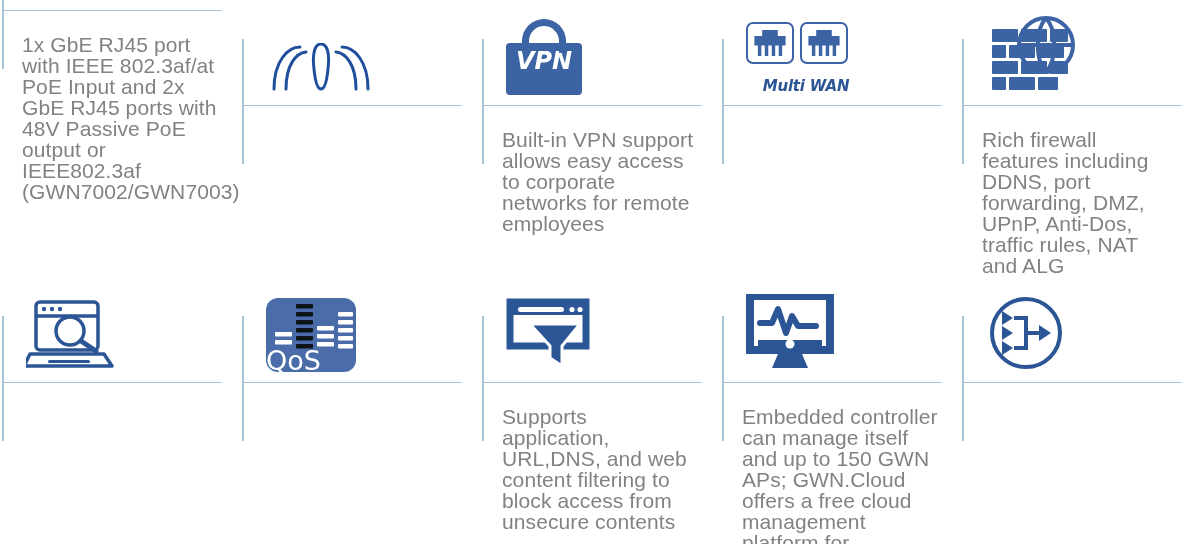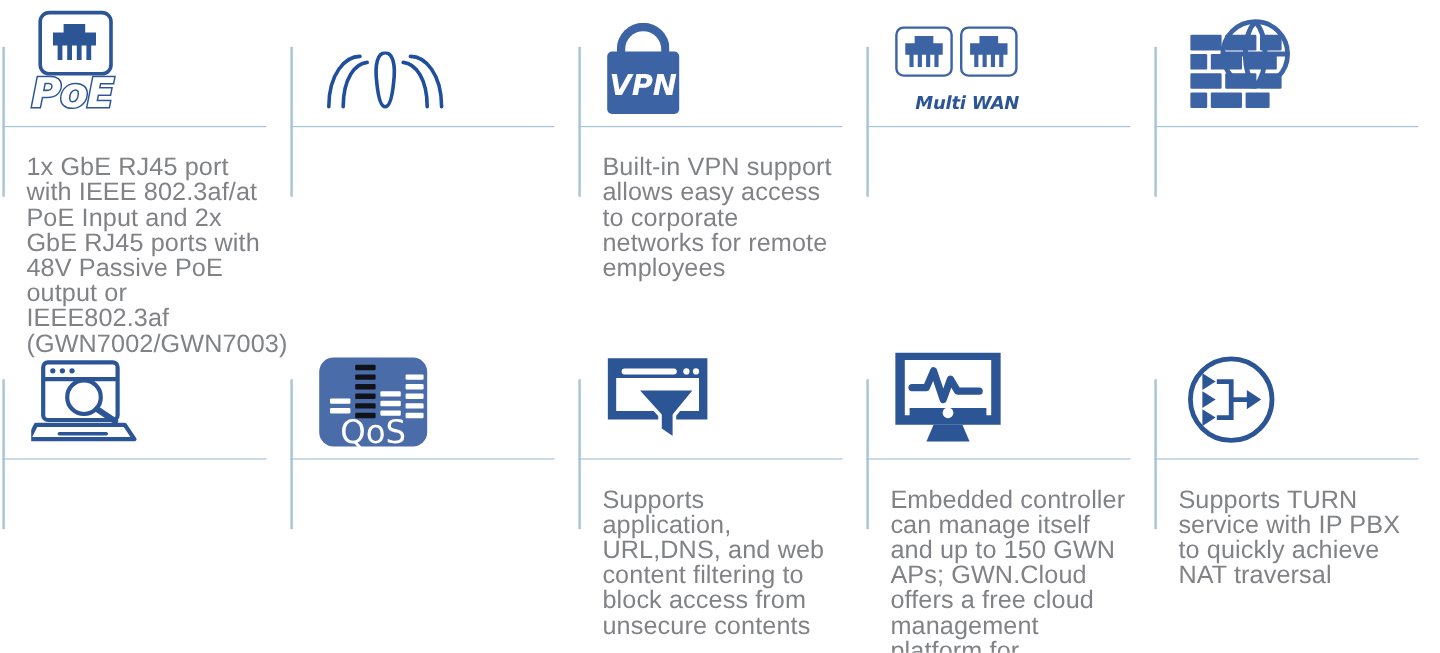--- a/index.html
+++ b/index.html
@@ -123,27 +123,27 @@
     font-style: italic;
     font-size: 22px;
     color: #1f4e9c;
     letter-spacing: -0.3px;
     margin-top: 2px;
   }
 
   
   .vpn { width: 86px; }
   .vpnbody {
-    width: 60px;
+    width: 76px;
     height: 52px;
     background: #3c63a4;
     border-radius: 4px;
     position: relative;
     display: flex;
-    align-items: center;
+    align-items: flex-start;
     justify-content: center;
   }
   .vpnbody .vlabel {
     font-family: "DejaVu Sans", sans-serif;
     font-weight: 700;
     font-style: italic;
     font-size: 24px;
     color: #ffffff;
     letter-spacing: 0px;
     margin-top: 4px;
@@ -189,47 +189,37 @@
     height: 74px;
     background: #4a6ca8;
     border-radius: 12px;
     position: relative;
   }
   .qoslabel {
     position: absolute;
     bottom: -2px;
     left: 0;
     right: 0;
-    text-align: center;
+    text-align: left;
     font-family: "DejaVu Sans", sans-serif;
     font-size: 27px;
     color: #ffffff;
     line-height: 27px;
   }
 
   svg { display: block; }
 </style>
 </head>
 <body>
 
 <div class="board">
 
   <div class="row row-1">
 
     <div class="cell">
-      <div class="icon-wrap">
-        <div class="poe icon-box">
-          <div class="jackbox">
-            <svg class="jack" viewBox="0 0 36 30">
-              <path d="M9 0 h18 v7 h9 v11 h-4 v12 h-4 v-12 h-4 v12 h-4 v-12 h-4 v12 h-4 v-12 h-4 v12 h-4 v-12 H0 V7 h9 Z" fill="#2c5596"></path>
-            </svg>
-          </div>
-          <div class="poetext">PoE</div>
-        </div>
-      </div>
       <div class="rule">
         <div class="vline"></div>
         <div class="hline"></div>
       </div>
       <div class="desc">1x GbE RJ45 port with IEEE 802.3af/at PoE Input and 2x GbE RJ45 ports with 48V Passive PoE output or IEEE802.3af (GWN7002/GWN7003)</div>
     </div>
 
     <div class="cell">
       <div class="icon-wrap">
         <div class="giga icon-box">
@@ -310,20 +300,21 @@
               <rect x="23" y="64" width="26" height="13" rx="1"></rect>
               <rect x="52" y="64" width="20" height="13" rx="1"></rect>
             </g>
           </svg>
         </div>
       </div>
       <div class="rule">
         <div class="vline"></div>
         <div class="hline"></div>
       </div>
+      <div class="desc">Rich firewall features including DDNS, port forwarding, DMZ, UPnP, Anti-Dos, traffic rules, NAT and ALG</div>
     </div>
   </div>
 
   <div class="row row-2">
 
     <div class="cell">
       <div class="icon-wrap">
         <div class="icon-box">
           <svg width="92" height="74" viewBox="0 0 92 74">
             <g fill="none" stroke="#2c5596" stroke-width="3.5" stroke-linejoin="round">
@@ -435,16 +426,15 @@
               <path d="M53 31 l12 8 l-12 8 Z"></path>
             </g>
             <path d="M28 24 h12 v30 h-12 M40 39 h18" fill="none" stroke="#2c5596" stroke-width="4" stroke-linejoin="miter"></path>
           </svg>
         </div>
       </div>
       <div class="rule">
         <div class="vline"></div>
         <div class="hline"></div>
       </div>
-      <div class="desc">Supports TURN service with IP PBX to quickly achieve NAT traversal</div>
     </div>
   </div>
 </div>
 
 </body></html>

